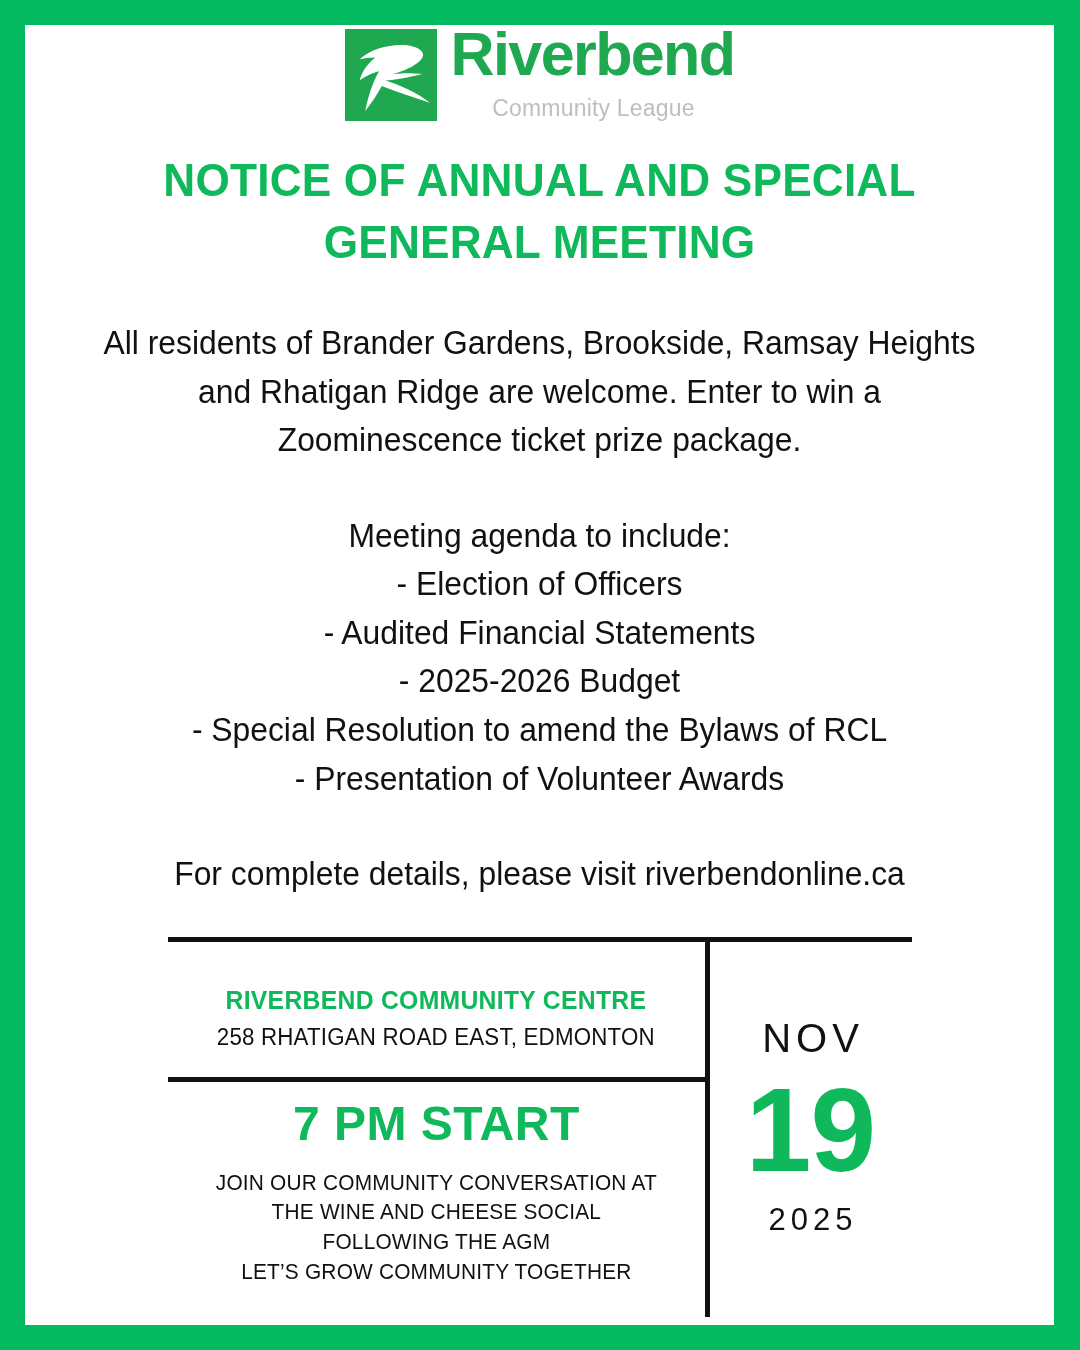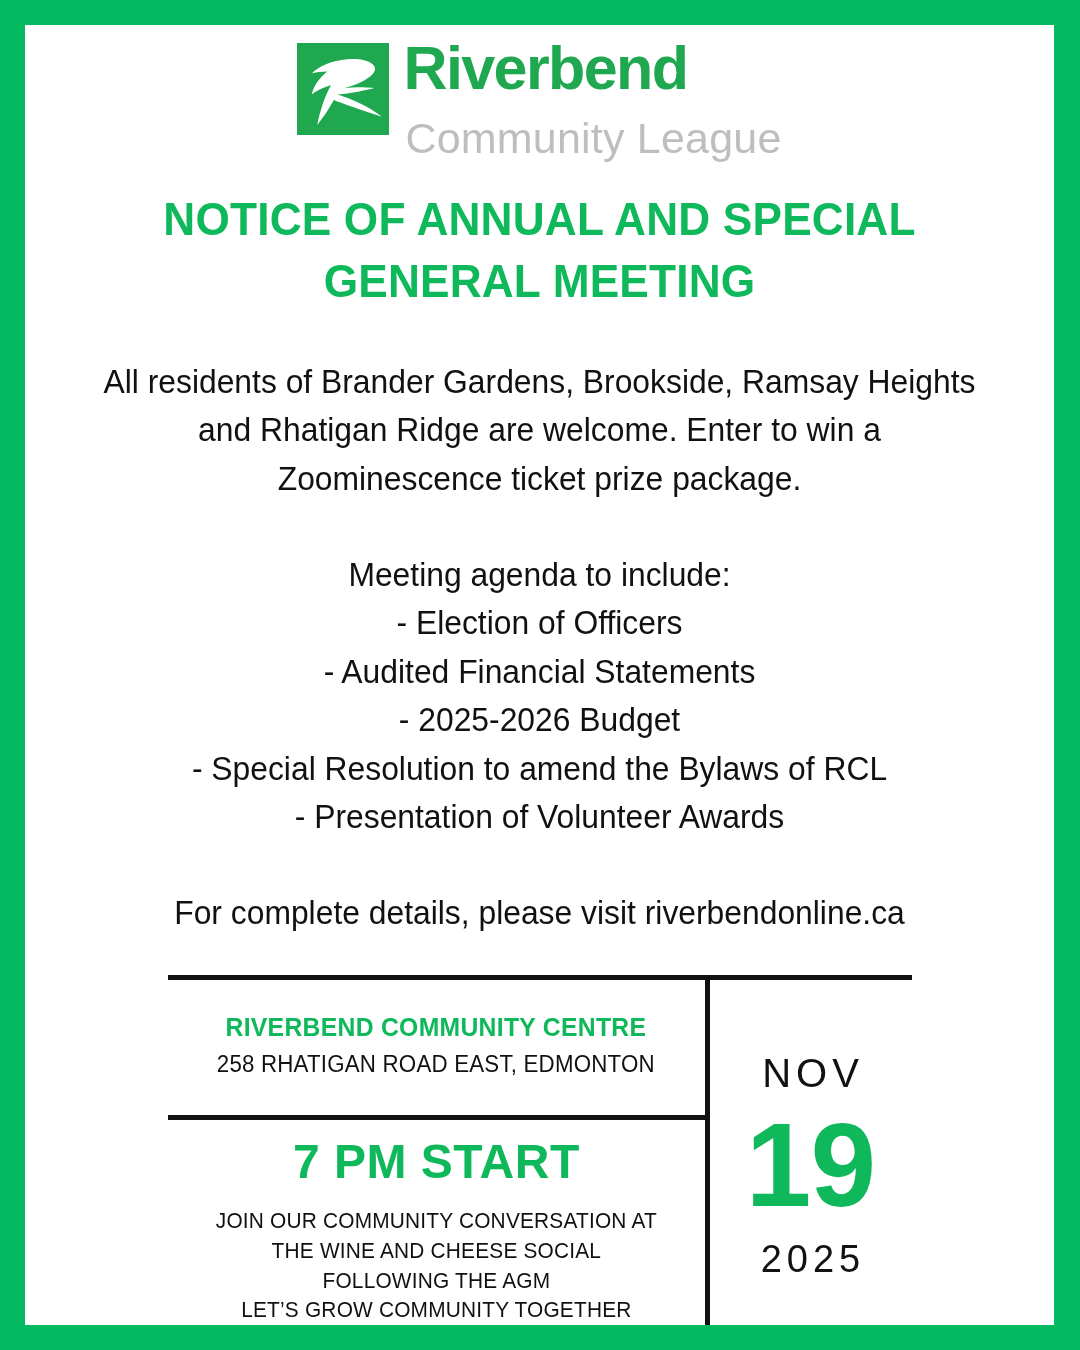--- a/index.html
+++ b/index.html
@@ -30,21 +30,21 @@
     height: 100%;
     background: #ffffff;
     overflow: hidden;
   }
 
   
   .logo-row {
     display: flex;
     align-items: flex-start;
     justify-content: center;
-    padding-top: 18px;
+    padding-top: 4px;
   }
   .logo-mark {
     width: 92px;
     height: 92px;
     flex: 0 0 auto;
     display: block;
   }
   .logo-words {
     margin-left: 14px;
     display: flex;
@@ -56,25 +56,25 @@
     font-weight: bold;
     font-size: 61px;
     line-height: 0.98;
     letter-spacing: -1.6px;
     color: #1fa84f;
     margin-top: -4px;
   }
   .logo-sub {
     font-family: "Liberation Sans", sans-serif;
     font-weight: normal;
-    font-size: 43px;
+    font-size: 23px;
     line-height: 1.0;
     letter-spacing: 0.2px;
     color: #bcbec0;
-    margin-top: 18px;
+    margin-top: 12px;
     margin-left: 2px;
     text-align: center;
   }
 
   
   .headline {
     text-align: center;
     color: #0fb95b;
     font-family: "Liberation Sans", sans-serif;
     font-weight: bold;
@@ -135,21 +135,21 @@
     display: flex;
     flex-direction: column;
     align-items: center;
     justify-content: center;
     text-align: right;
   }
 
   .venue-block {
     position: absolute;
     left: 0;
-    top: 0;
+    top: 12px;
     width: 537px;
     height: 140px;
     display: flex;
     flex-direction: column;
     align-items: center;
     justify-content: center;
   }
   .venue-name {
     color: #0fb95b;
     font-family: "Liberation Sans", sans-serif;
@@ -216,21 +216,21 @@
     font-weight: bold;
     font-size: 118px;
     line-height: 1.02;
     letter-spacing: -1px;
     margin-top: 12px;
   }
   .year {
     color: #111111;
     font-family: "Liberation Sans", sans-serif;
     font-weight: normal;
-    font-size: 38px;
+    font-size: 31px;
     letter-spacing: 5px;
     text-indent: 5px;
     line-height: 1;
     margin-top: 14px;
   }
 </style>
 </head>
 <body>
 
 <div class="poster">

